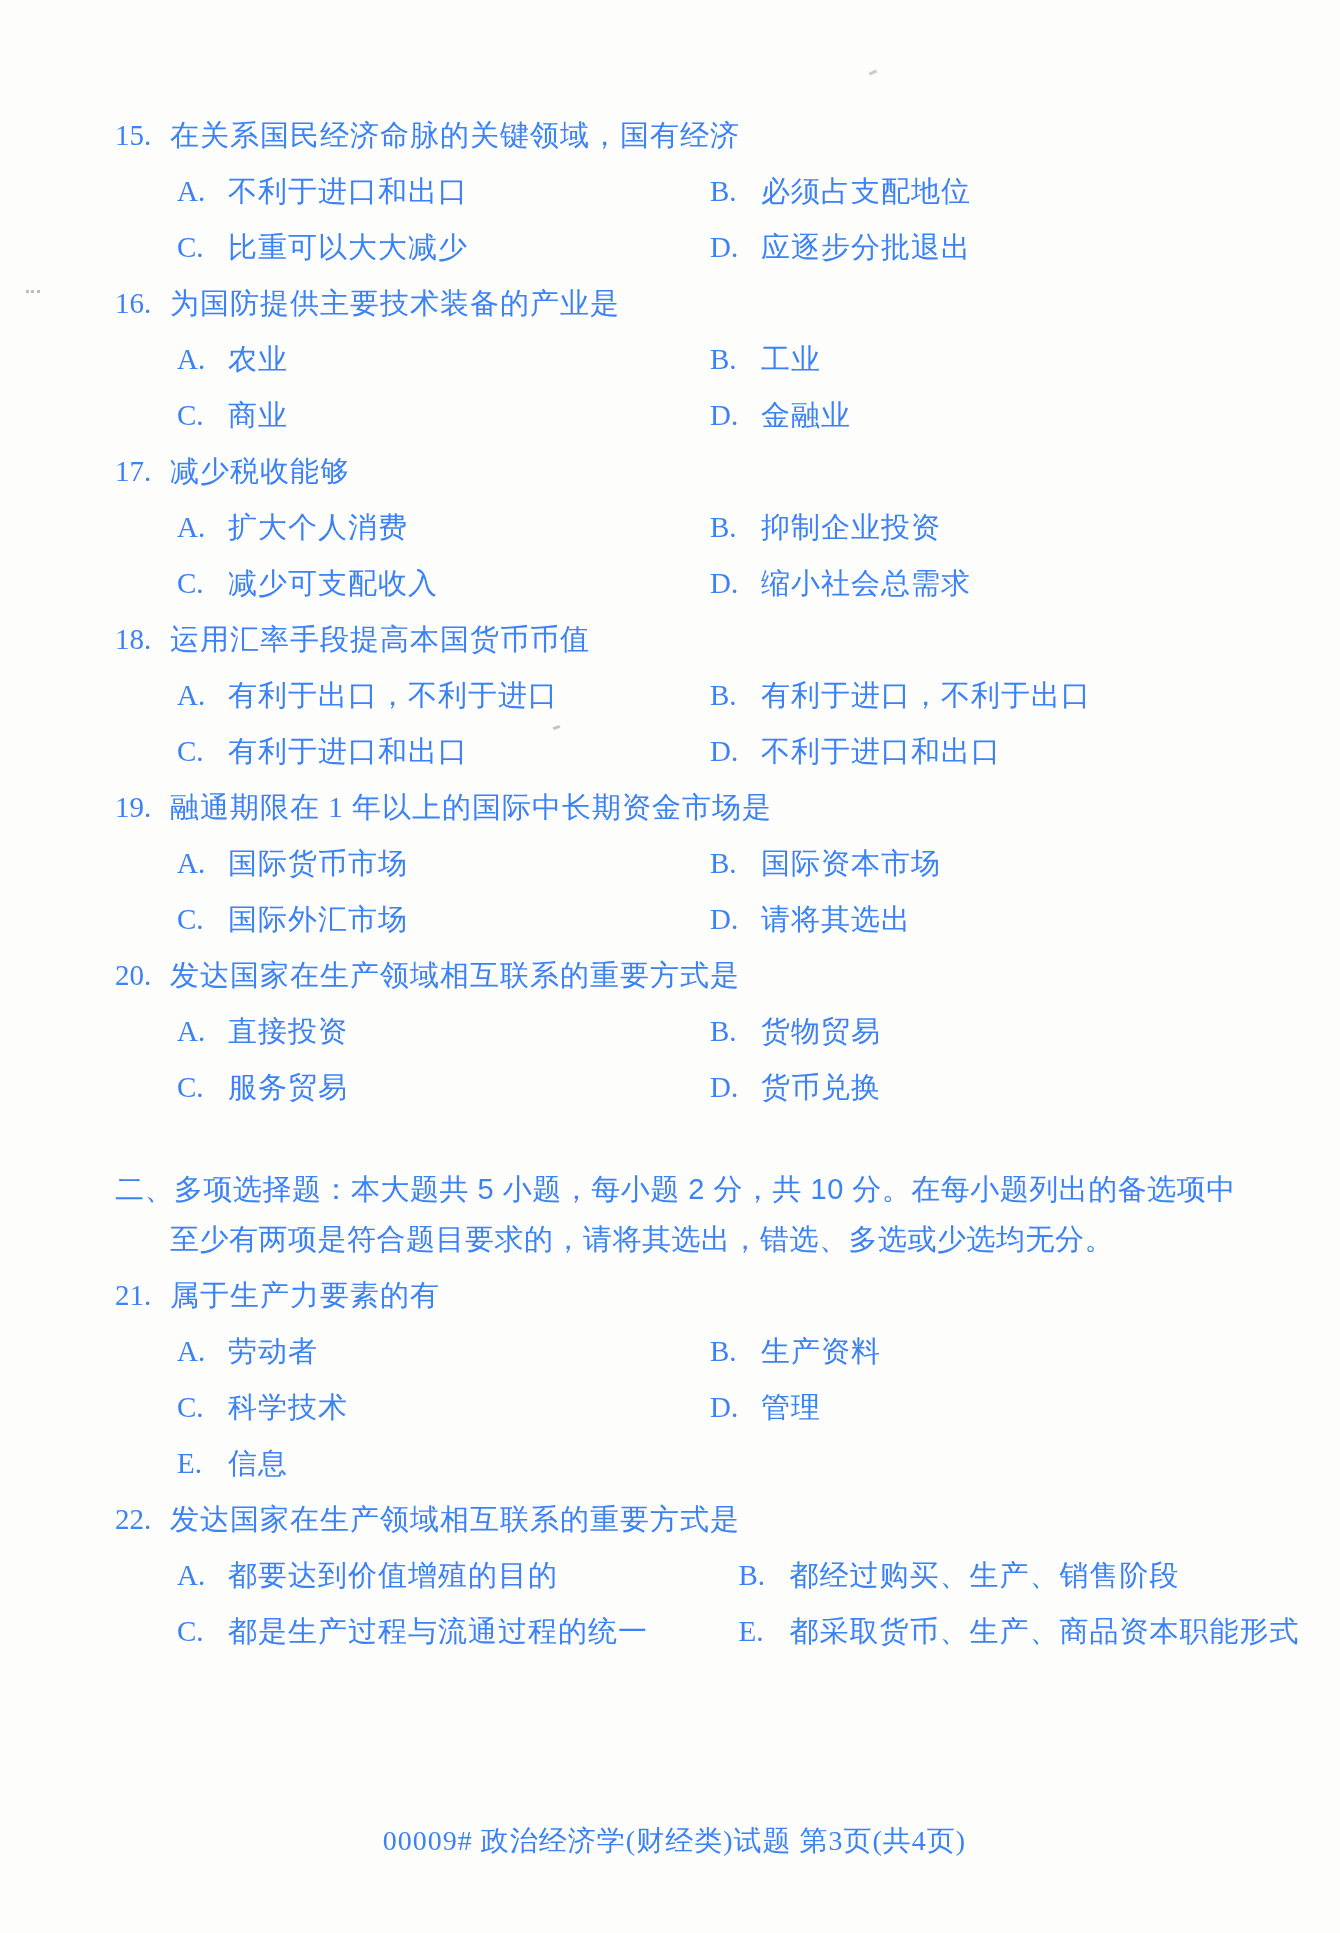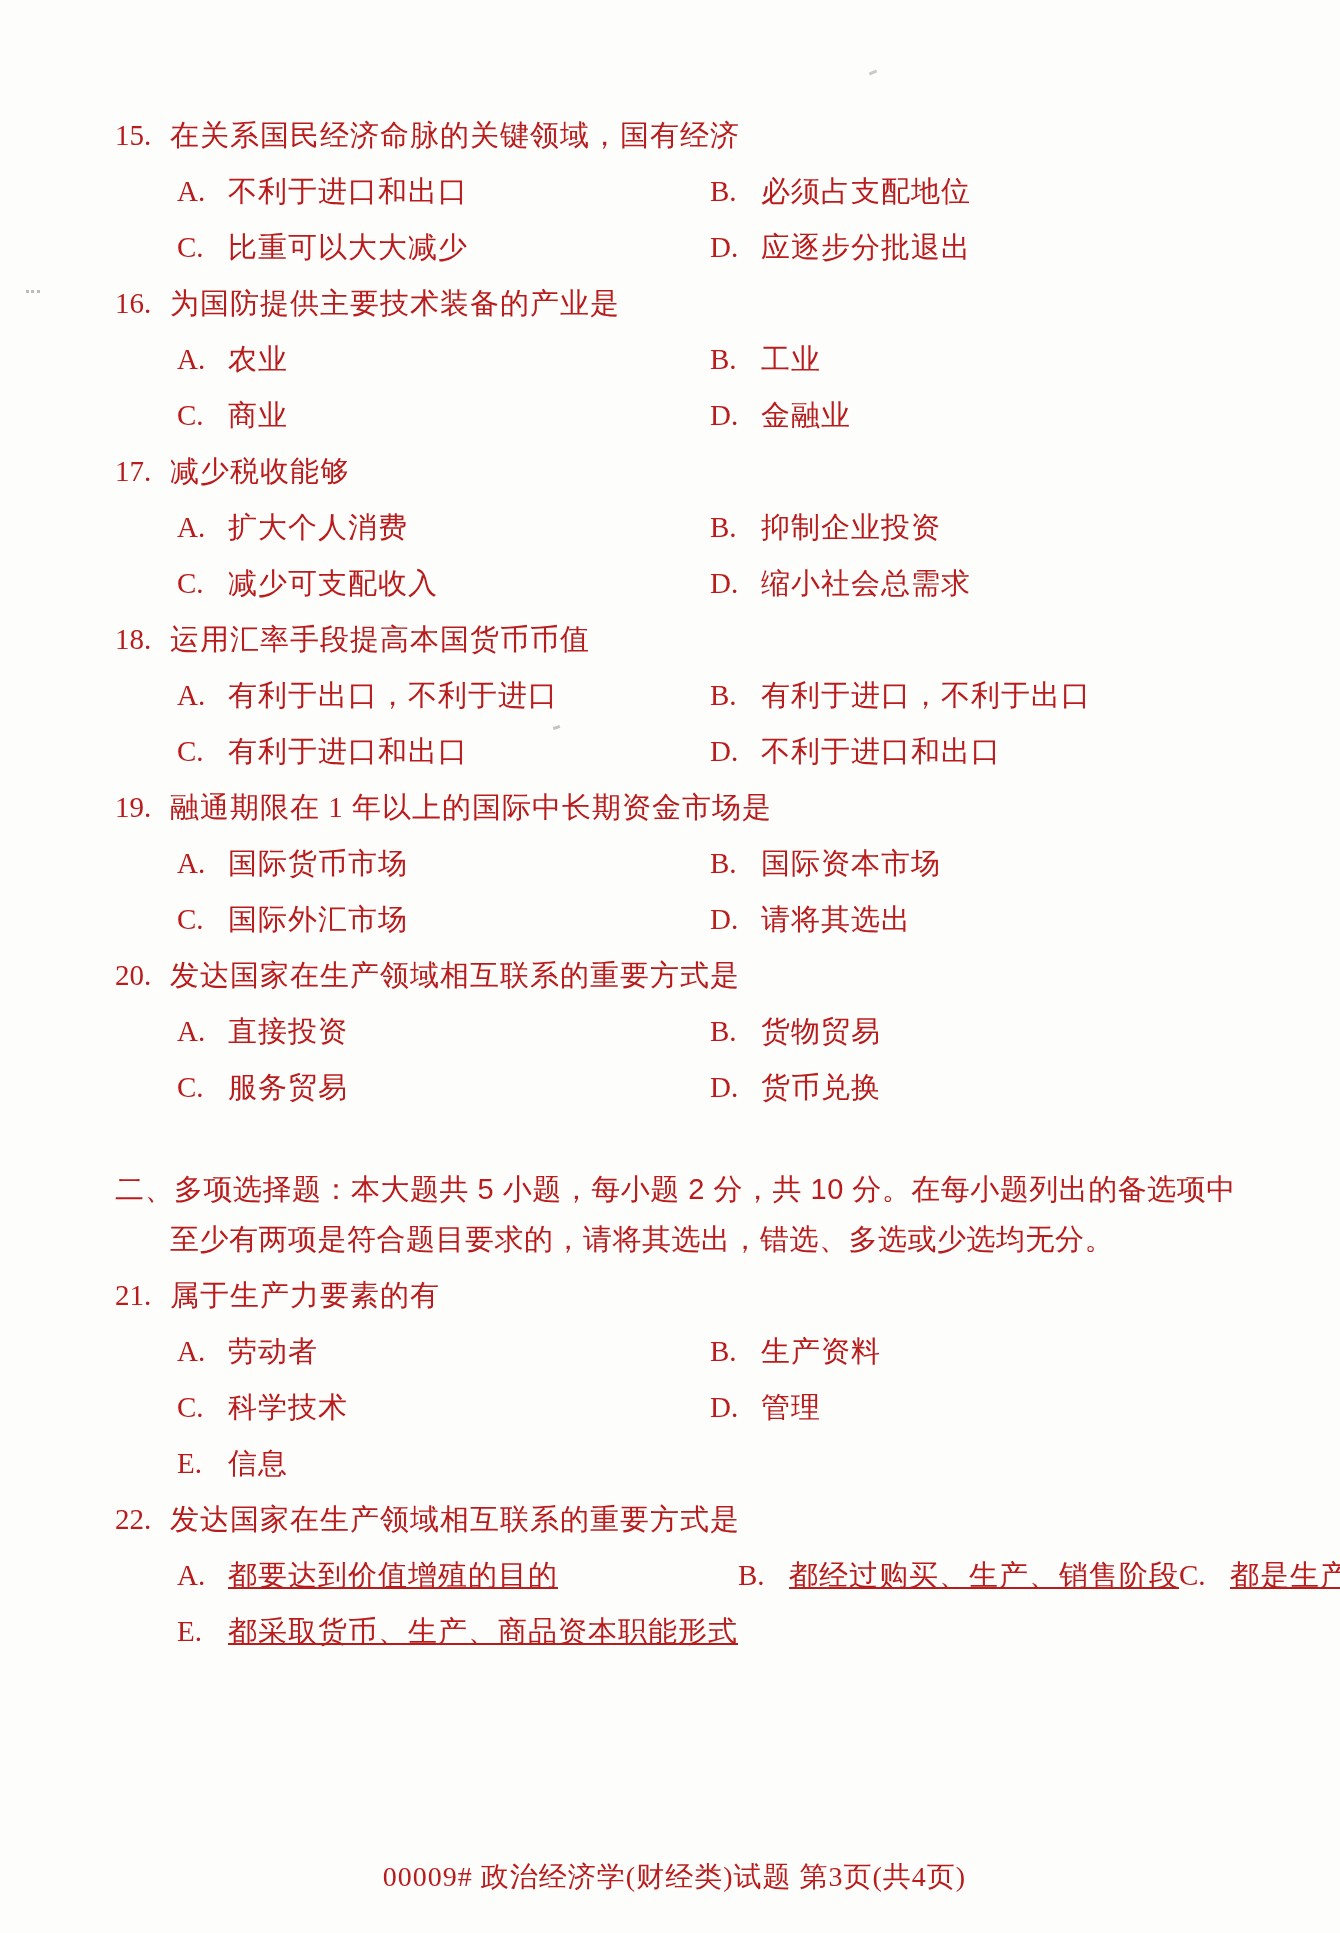--- a/index.html
+++ b/index.html
@@ -2,35 +2,35 @@
 <html><head>
 <meta charset="utf-8">
 <style>
   html, body { margin: 0; padding: 0; background: #e8e8e8; }
   .page {
     position: relative;
     width: 1340px;
     height: 1933px;
     margin: 0 auto;
     background: #fdfdfc;
-    color: #b91c1c;
+    color: #3b82f6;
     font-family: "Liberation Serif", "DejaVu Serif", serif;
     font-size: 29px;
     overflow: hidden;
   }
   .content { padding: 118px 40px 0 115px; }
 
   
   .qt { height: 56px; line-height: 34px; white-space: nowrap; }
   .qn { display: inline-block; min-width: 55px; }
   .qx { letter-spacing: 1px; }
 
   
   .opts { display: grid; grid-template-columns: 533px 1fr; margin-left: 62px; }
-  .opts.single { grid-template-columns: 1fr 1fr 1fr; text-decoration: underline; }
+  .opts.single { grid-template-columns: 1fr 1fr; }
   .opt { height: 56px; line-height: 34px; white-space: nowrap; }
   .ol { display: inline-block; min-width: 51px; }
   .ot { letter-spacing: 1px; }
 
   
   .sec-header {
     margin-top: 45px;
     font-family: "Liberation Sans", "DejaVu Sans", sans-serif;
     font-weight: 400;
     letter-spacing: 0.5px;
@@ -43,21 +43,20 @@
   
   .footer {
     position: absolute;
     left: 0; right: 15px;
     top: 1822px;
     text-align: center;
     padding-left: 24px;
     font-size: 28px;
     letter-spacing: 1px;
     white-space: nowrap;
-    margin-top: 36px;
   }
 
   
   .speck { position: absolute; background: transparent; }
   .speck-dots { left: 26px; top: 290px; width: 14px; height: 0;
                 border-top: 3px dotted #9a9a9a; opacity: 0.65; }
   .speck-dash1 { left: 869px; top: 71px; width: 8px; height: 3px;
                  background: #b5b5b5; transform: rotate(-25deg); opacity: 0.7; }
   .speck-dash2 { left: 553px; top: 726px; width: 7px; height: 3px;
                  background: #a8a8a8; transform: rotate(-20deg); opacity: 0.7; }

